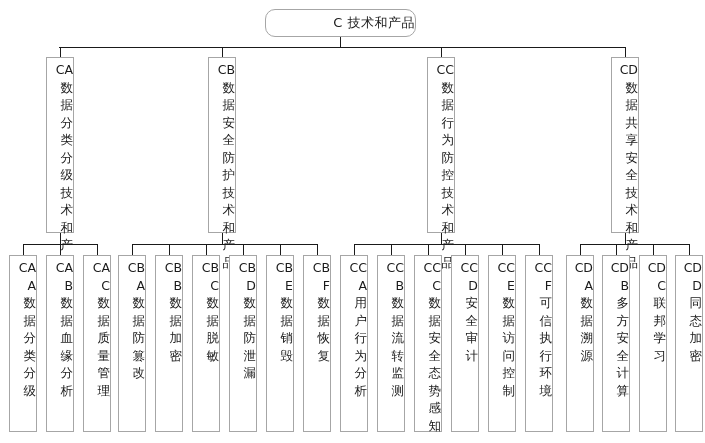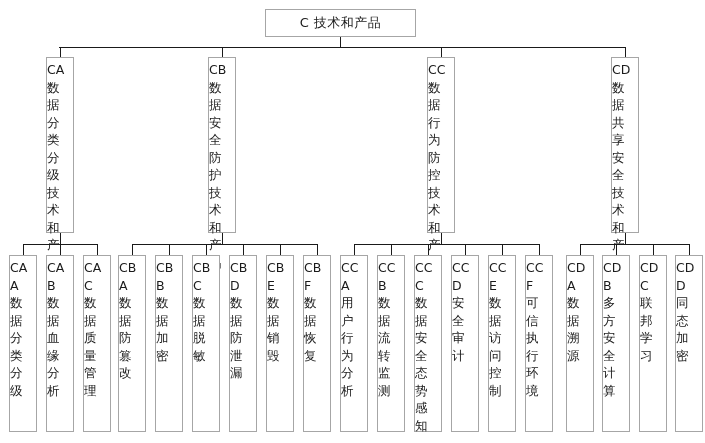--- a/index.html
+++ b/index.html
@@ -1,22 +1,22 @@
 <!DOCTYPE html>
 <html><head>
   <meta charset="utf-8">
   <style>
     html, body { margin: 0; padding: 0; background: #ffffff; }
     body { width: 705px; height: 443px; position: relative; overflow: hidden;
            font-family: "DejaVu Sans", "Liberation Sans", sans-serif; color: #1a1a1a; }
     .box { position: absolute; box-sizing: border-box; border: 1px solid #a6a6a6;
            background: #ffffff; }
-    .root { display: flex; align-items: center; justify-content: center;
-            font-size: 13px; letter-spacing: 0.5px; }
-    .vtext { display: flex; flex-direction: column; align-items: flex-start;
+    .root { display: flex; align-items: center; justify-content: flex-end;
+            font-size: 13px; letter-spacing: 0.5px; border-radius: 10px; }
+    .vtext { display: flex; flex-direction: column; align-items: flex-end;
              padding-top: 3px; font-size: 12.5px; line-height: 17.5px; }
     .vtext span { display: block; text-align: center; }
     .line { position: absolute; background: #1a1a1a; }
     .h { height: 1px; }
     .v { width: 1px; }
   </style>
 </head>
 <body>
 
 <div id="diagram">

